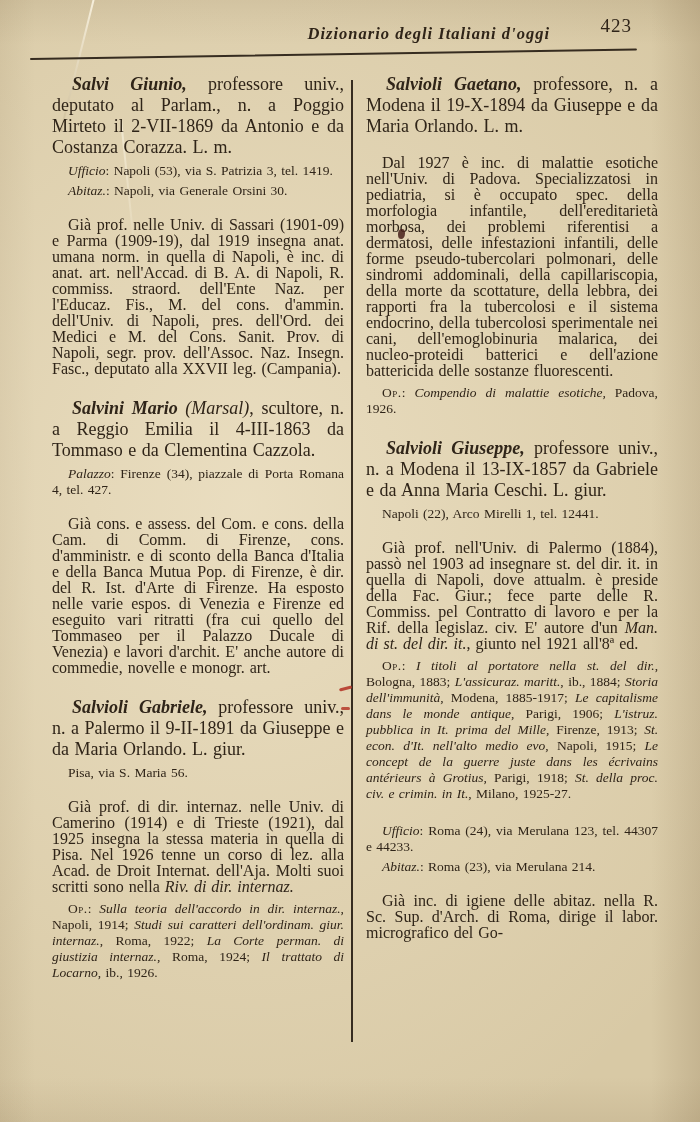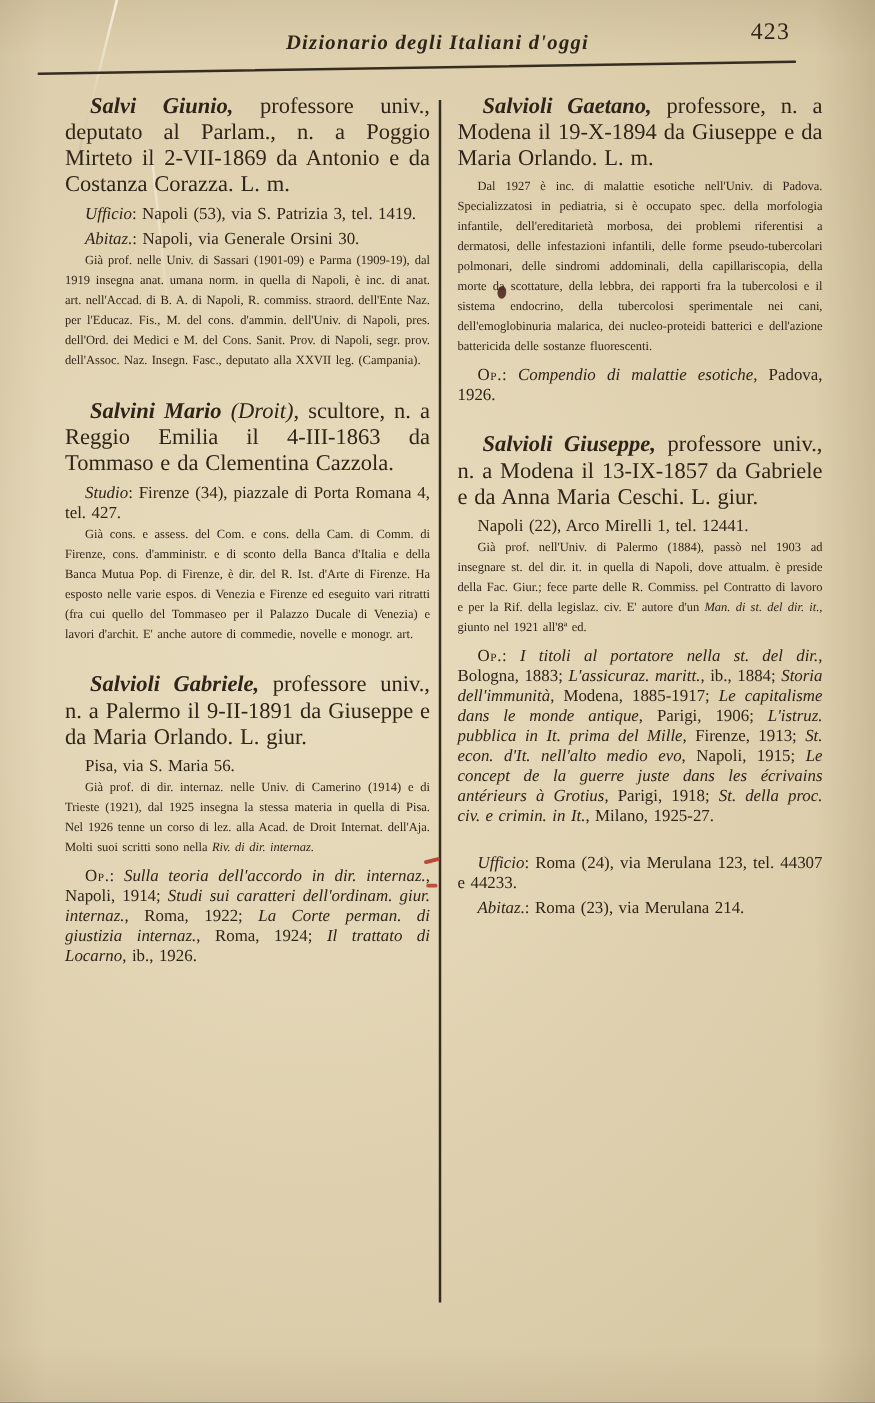--- a/index.html
+++ b/index.html
@@ -19,21 +19,21 @@
     background:linear-gradient(to bottom, rgba(255,250,235,0.9), rgba(180,160,120,0.35));
     transform:rotate(14deg); transform-origin:top center; pointer-events:none;
   }
   .crease2 {
     position:absolute; left:120px; top:120px; width:1.5px; height:150px;
     background:linear-gradient(to bottom, rgba(255,250,235,0.55), rgba(255,250,235,0));
     transform:rotate(-6deg); transform-origin:top center; pointer-events:none;
   }
   .header-title {
     position:absolute; top:24px; left:150px; width:400px;
-    text-align:center; font-style:italic; font-weight:bold;
+    text-align:right; font-style:italic; font-weight:bold;
     font-size:16.5px; letter-spacing:1px; white-space:nowrap;
   }
   .page-number {
     position:absolute; top:15px; right:68px;
     font-size:19px; letter-spacing:1px;
   }
   .header-rule {
     position:absolute; top:58px; left:30px; width:607px; height:2px;
     background:#362c20; transform:rotate(-0.9deg); transform-origin:left center;
     border-radius:1px;
@@ -45,21 +45,21 @@
   .column { flex:1 1 0; min-width:0; }
   .column-divider {
     position:absolute; top:80px; left:351px; width:2px; height:962px;
     background:#362c20;
   }
   .entry { margin:0 0 13px 0; }
   .entry + .entry { margin-top:21px; }
   .para { margin:0; text-align:justify; word-spacing:1px; }
   .para.intro  { font-size:18px;   line-height:21px; text-indent:20px; margin-bottom:5px; }
   .para.detail { font-size:13.5px; line-height:16px; text-indent:16px; margin-top:4px; }
-  .para.body   { font-size:10px; line-height:16px; text-indent:16px; margin-top:2px; }
+  .para.body   { font-size:16px; line-height:16px; text-indent:16px; margin-top:18px; }
   .para.op     { font-size:13.5px; line-height:16px; text-indent:16px; margin-top:6px; }
   .seg-bi { font-weight:bold; font-style:italic; }
   .seg-it { font-style:italic; }
   .seg-sc { font-variant:small-caps; letter-spacing:0.5px;font-family:Liberation Serif, serif; }
   .seg-pl { }
   .red-pen-mark {
     position:absolute; left:339px; top:687px; width:13px; height:2.5px;
     background:var(--red,#b5392a); transform:rotate(-14deg); border-radius:2px; opacity:0.9;
   }
   .red-pen-mark2 {
@@ -86,22 +86,22 @@
 
   <div class="columns">
     <div class="column">
         <div class="entry">
           <p class="para intro"><span class="seg-bi">Salvi Giunio,</span><span class="seg-pl"> professore univ., deputato al Parlam., n. a Poggio Mirteto il 2-VII-1869 da Antonio e da Costanza Corazza. L. m.</span></p>
           <p class="para detail"><span class="seg-it">Ufficio</span><span class="seg-pl">: Napoli (53), via S. Patrizia 3, tel. 1419.</span></p>
           <p class="para detail"><span class="seg-it">Abitaz.</span><span class="seg-pl">: Napoli, via Generale Orsini 30.</span></p>
           <p class="para body"><span class="seg-pl">Già prof. nelle Univ. di Sassari (1901-09) e Parma (1909-19), dal 1919 insegna anat. umana norm. in quella di Napoli, è inc. di anat. art. nell'Accad. di B. A. di Napoli, R. commiss. straord. dell'Ente Naz. per l'Educaz. Fis., M. del cons. d'ammin. dell'Univ. di Napoli, pres. dell'Ord. dei Medici e M. del Cons. Sanit. Prov. di Napoli, segr. prov. dell'Assoc. Naz. Insegn. Fasc., deputato alla XXVII leg. (Campania).</span></p>
         </div>
         <div class="entry">
-          <p class="para intro"><span class="seg-bi">Salvini Mario</span><span class="seg-it"> (Droit)</span><span class="seg-pl">, scultore, n. a Reggio Emilia il 4-III-1863 da Tommaso e da Clementina Cazzola.</span></p>
-          <p class="para detail"><span class="seg-it">Studio</span><span class="seg-pl">: Firenze (34), piazzale di Porta Romana 4, tel. 427.</span></p>
+          <p class="para intro"><span class="seg-bi">Salvini Mario</span><span class="seg-it"> (Marsal)</span><span class="seg-pl">, scultore, n. a Reggio Emilia il 4-III-1863 da Tommaso e da Clementina Cazzola.</span></p>
+          <p class="para detail"><span class="seg-it">Palazzo</span><span class="seg-pl">: Firenze (34), piazzale di Porta Romana 4, tel. 427.</span></p>
           <p class="para body"><span class="seg-pl">Già cons. e assess. del Com. e cons. della Cam. di Comm. di Firenze, cons. d'amministr. e di sconto della Banca d'Italia e della Banca Mutua Pop. di Firenze, è dir. del R. Ist. d'Arte di Firenze. Ha esposto nelle varie espos. di Venezia e Firenze ed eseguito vari ritratti (fra cui quello del Tommaseo per il Palazzo Ducale di Venezia) e lavori d'archit. E' anche autore di commedie, novelle e monogr. art.</span></p>
         </div>
         <div class="entry">
           <p class="para intro"><span class="seg-bi">Salvioli Gabriele,</span><span class="seg-pl"> professore univ., n. a Palermo il 9-II-1891 da Giuseppe e da Maria Orlando. L. giur.</span></p>
           <p class="para detail"><span class="seg-pl">Pisa, via S. Maria 56.</span></p>
           <p class="para body"><span class="seg-pl">Già prof. di dir. internaz. nelle Univ. di Camerino (1914) e di Trieste (1921), dal 1925 insegna la stessa materia in quella di Pisa. Nel 1926 tenne un corso di lez. alla Acad. de Droit Internat. dell'Aja. Molti suoi scritti sono nella </span><span class="seg-it">Riv. di dir. internaz.</span></p>
           <p class="para op"><span class="seg-sc">Op.</span><span class="seg-pl">: </span><span class="seg-it">Sulla teoria dell'accordo in dir. internaz.</span><span class="seg-pl">, Napoli, 1914; </span><span class="seg-it">Studi sui caratteri dell'ordinam. giur. internaz.</span><span class="seg-pl">, Roma, 1922; </span><span class="seg-it">La Corte perman. di giustizia internaz.</span><span class="seg-pl">, Roma, 1924; </span><span class="seg-it">Il trattato di Locarno</span><span class="seg-pl">, ib., 1926.</span></p>
         </div>
       </div>
     <div class="column">
@@ -112,20 +112,21 @@
         </div>
         <div class="entry">
           <p class="para intro"><span class="seg-bi">Salvioli Giuseppe,</span><span class="seg-pl"> professore univ., n. a Modena il 13-IX-1857 da Gabriele e da Anna Maria Ceschi. L. giur.</span></p>
           <p class="para detail"><span class="seg-pl">Napoli (22), Arco Mirelli 1, tel. 12441.</span></p>
           <p class="para body"><span class="seg-pl">Già prof. nell'Univ. di Palermo (1884), passò nel 1903 ad insegnare st. del dir. it. in quella di Napoli, dove attualm. è preside della Fac. Giur.; fece parte delle R. Commiss. pel Contratto di lavoro e per la Rif. della legislaz. civ. E' autore d'un </span><span class="seg-it">Man. di st. del dir. it.</span><span class="seg-pl">, giunto nel 1921 all'8ª ed.</span></p>
           <p class="para op"><span class="seg-sc">Op.</span><span class="seg-pl">: </span><span class="seg-it">I titoli al portatore nella st. del dir.</span><span class="seg-pl">, Bologna, 1883; </span><span class="seg-it">L'assicuraz. maritt.</span><span class="seg-pl">, ib., 1884; </span><span class="seg-it">Storia dell'immunità</span><span class="seg-pl">, Modena, 1885-1917; </span><span class="seg-it">Le capitalisme dans le monde antique</span><span class="seg-pl">, Parigi, 1906; </span><span class="seg-it">L'istruz. pubblica in It. prima del Mille</span><span class="seg-pl">, Firenze, 1913; </span><span class="seg-it">St. econ. d'It. nell'alto medio evo</span><span class="seg-pl">, Napoli, 1915; </span><span class="seg-it">Le concept de la guerre juste dans les écrivains antérieurs à Grotius</span><span class="seg-pl">, Parigi, 1918; </span><span class="seg-it">St. della proc. civ. e crimin. in It.</span><span class="seg-pl">, Milano, 1925-27.</span></p>
         </div>
         <div class="entry">
           <p class="para detail"><span class="seg-it">Ufficio</span><span class="seg-pl">: Roma (24), via Merulana 123, tel. 44307 e 44233.</span></p>
           <p class="para detail"><span class="seg-it">Abitaz.</span><span class="seg-pl">: Roma (23), via Merulana 214.</span></p>
+          <p class="para body"><span class="seg-pl">Già inc. di igiene delle abitaz. nella R. Sc. Sup. d'Arch. di Roma, dirige il labor. micrografico del Go-</span></p>
         </div>
       </div>
   </div>
 
   <div class="red-pen-mark"></div>
   <div class="red-pen-mark2"></div>
   <div class="ink-blot"></div>
 </div>
 
 </body></html>

